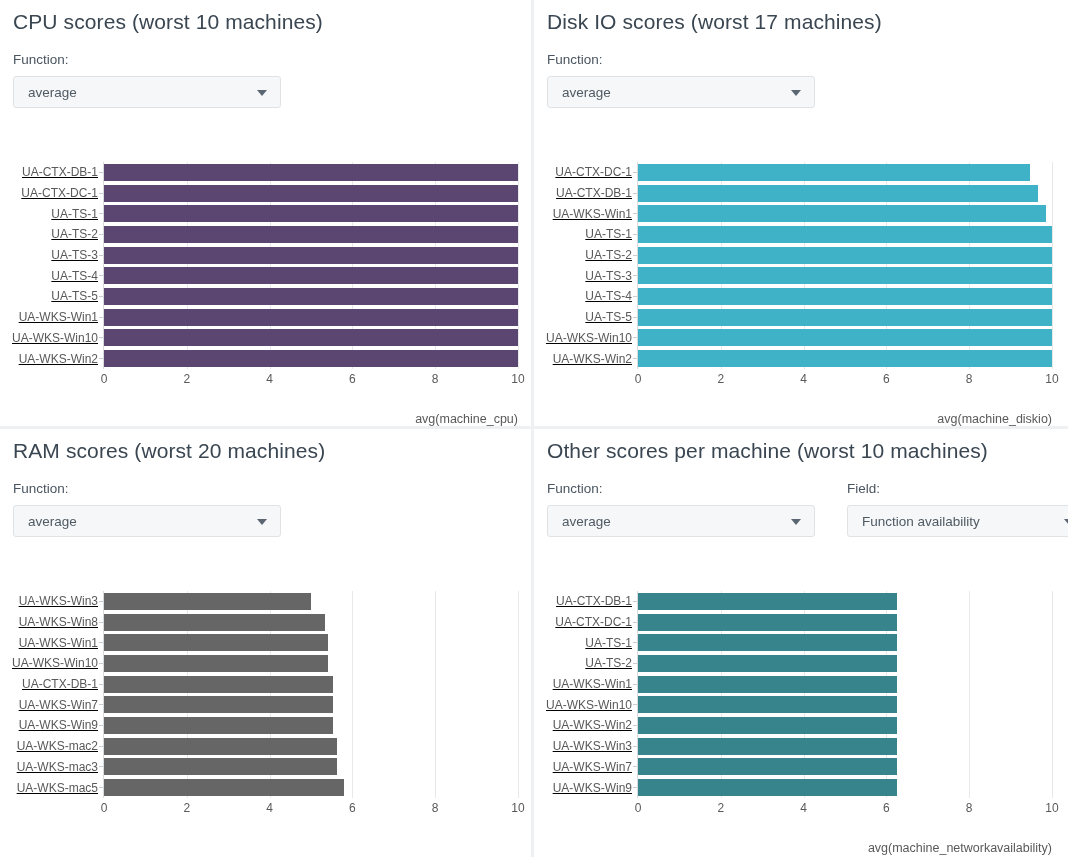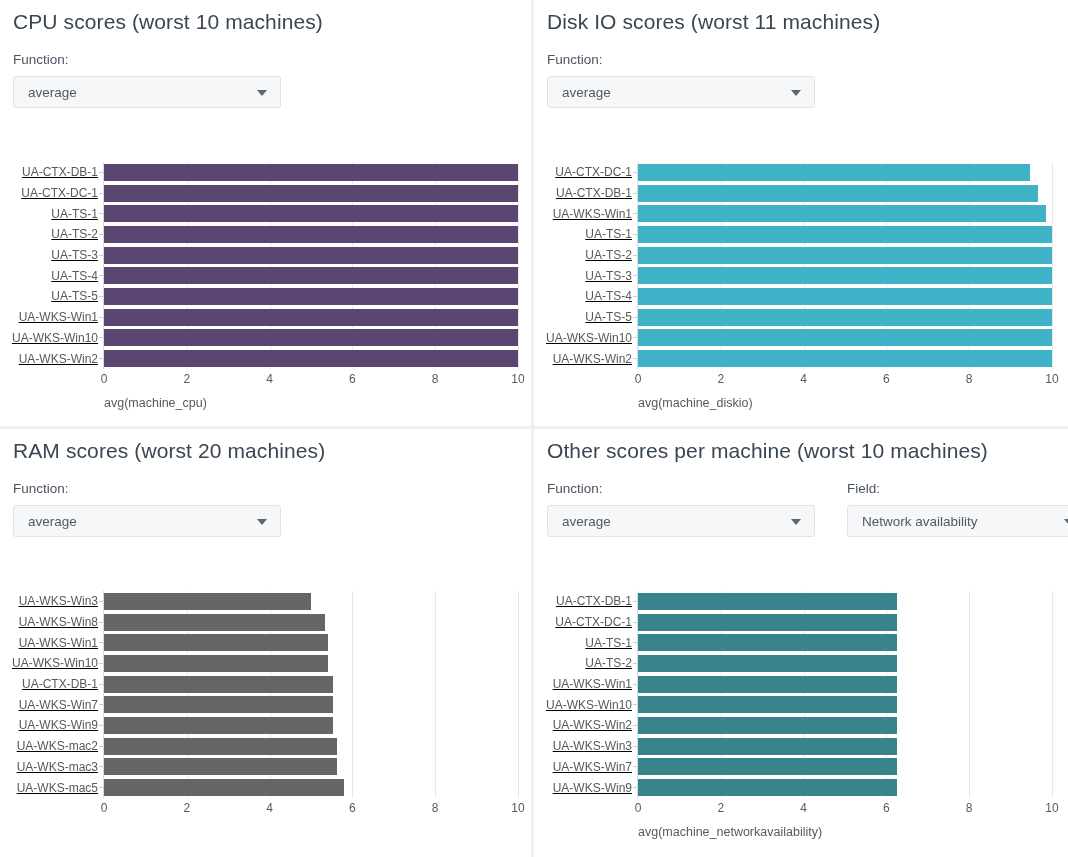--- a/index.html
+++ b/index.html
@@ -146,24 +146,24 @@
   }
   .xtick{
     position:absolute;
     font-size:12px;
     color:#595959;
     transform:translateX(-50%);
     top:0;
   }
   .xaxis-title{
     position:absolute;
-    top:248px;
+    top:264px;
     font-size:12.5px;
     color:#595959;
-    text-align:left;
+    text-align:right;
     white-space:nowrap;
   }
 </style>
 </head>
 <body>
 
 <div class="grid">
 
   <div class="panel col1 row1">
     <div class="panel-title">CPU scores (worst 10 machines)</div>
@@ -237,21 +237,21 @@
           <div class="xtick" style="left: 165.6px;">4</div>
           <div class="xtick" style="left: 248.4px;">6</div>
           <div class="xtick" style="left: 331.2px;">8</div>
           <div class="xtick" style="left: 414px;">10</div>
         </div>
       <div class="xaxis-title" style="left: 104px; width: 414px;">avg(machine_cpu)</div>
     </div>
   </div>
 
   <div class="panel col2 row1">
-    <div class="panel-title">Disk IO scores (worst 11 machines)</div>
+    <div class="panel-title">Disk IO scores (worst 17 machines)</div>
     <div class="controls">
       <div class="control-group">
         <div class="control-label">Function:</div>
         <div class="select w240">
           <span class="select-value">average</span>
           <span class="select-arrow"></span>
         </div>
       </div>
     </div>
     <div class="chart">
@@ -404,21 +404,21 @@
       <div class="control-group">
         <div class="control-label">Function:</div>
         <div class="select w240">
           <span class="select-value">average</span>
           <span class="select-arrow"></span>
         </div>
       </div>
       <div class="control-group">
         <div class="control-label">Field:</div>
         <div class="select w241">
-          <span class="select-value">Network availability</span>
+          <span class="select-value">Function availability</span>
           <span class="select-arrow"></span>
         </div>
       </div>
     </div>
     <div class="chart">
       <div class="ylabels" style="left: 8px;">
           <div class="ylabel">UA-CTX-DB-1<span class="tick"></span></div>
           <div class="ylabel">UA-CTX-DC-1<span class="tick"></span></div>
           <div class="ylabel">UA-TS-1<span class="tick"></span></div>
           <div class="ylabel">UA-TS-2<span class="tick"></span></div>

